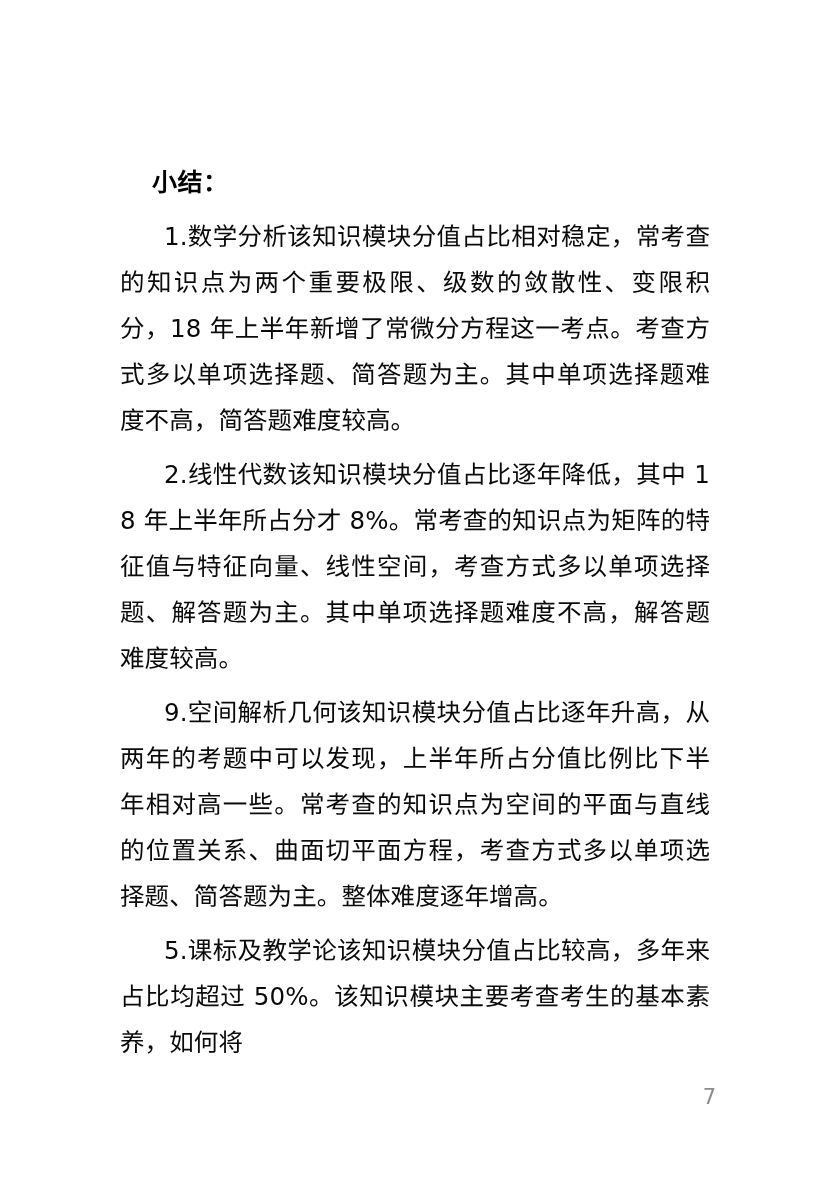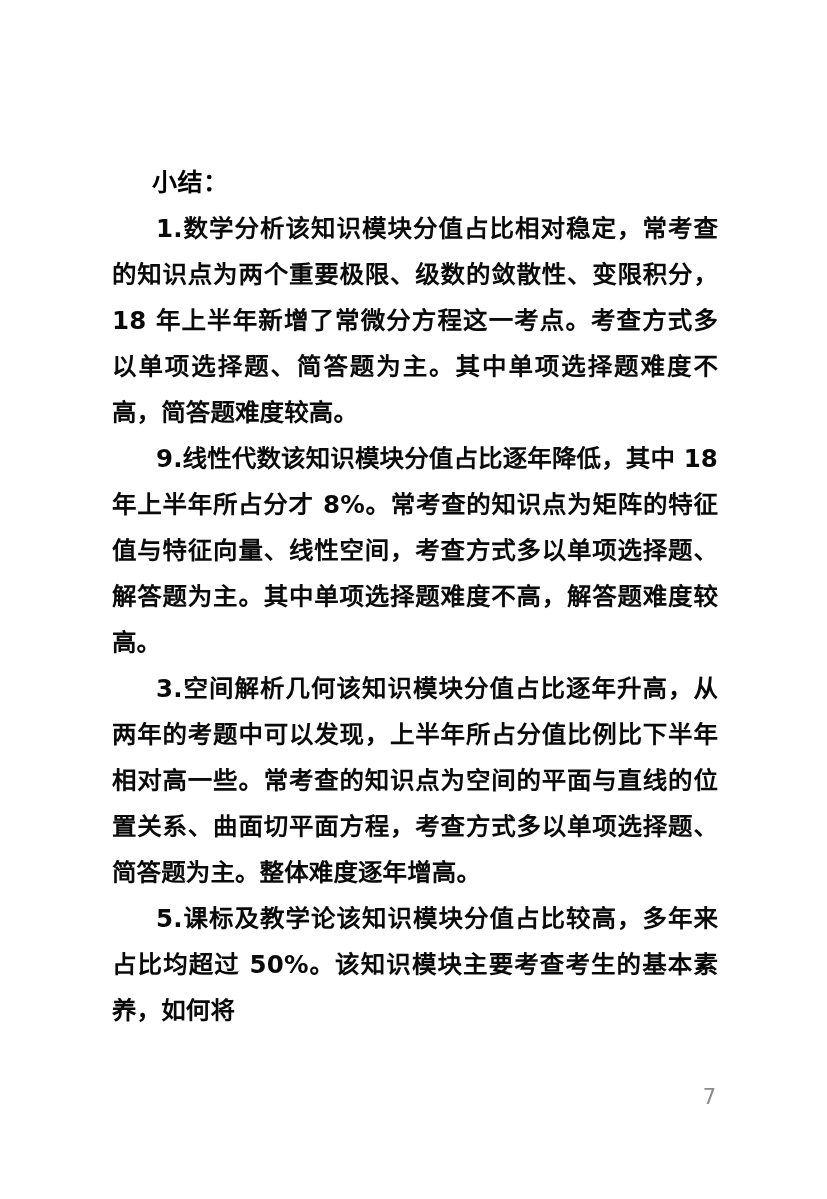--- a/index.html
+++ b/index.html
@@ -42,25 +42,24 @@
     white-space: pre;
   }
 
   .doc-para {
     font-size: 24.5px;
     line-height: 46px;
     color: #0a0a0a;
     text-indent: 44px;
     text-align: justify;
     text-justify: inter-character;
-    margin: 0;
+    margin: 8px;
     letter-spacing: 0.1px;
     word-break: break-all;
     hanging-punctuation: allow-end;
-    font-weight: bold;
   }
 
   .page-number {
     position: absolute;
     left: 0;
     right: 111px;
     top: 1082px;
     text-align: right;
     font-size: 21px;
     line-height: 30px;
@@ -72,23 +71,23 @@
 <body>
 
 <div class="page">
 
   <div class="content">
 
     <h1 class="doc-heading">小结：</h1>
 
     <p class="doc-para">1.数学分析该知识模块分值占比相对稳定，常考查的知识点为两个重要极限、级数的敛散性、变限积分，18 年上半年新增了常微分方程这一考点。考查方式多以单项选择题、简答题为主。其中单项选择题难度不高，简答题难度较高。</p>
 
-    <p class="doc-para">9.线性代数该知识模块分值占比逐年降低，其中 18 年上半年所占分才 8%。常考查的知识点为矩阵的特征值与特征向量、线性空间，考查方式多以单项选择题、解答题为主。其中单项选择题难度不高，解答题难度较高。</p>
+    <p class="doc-para">2.线性代数该知识模块分值占比逐年降低，其中 18 年上半年所占分才 8%。常考查的知识点为矩阵的特征值与特征向量、线性空间，考查方式多以单项选择题、解答题为主。其中单项选择题难度不高，解答题难度较高。</p>
 
-    <p class="doc-para">3.空间解析几何该知识模块分值占比逐年升高，从两年的考题中可以发现，上半年所占分值比例比下半年相对高一些。常考查的知识点为空间的平面与直线的位置关系、曲面切平面方程，考查方式多以单项选择题、简答题为主。整体难度逐年增高。</p>
+    <p class="doc-para">9.空间解析几何该知识模块分值占比逐年升高，从两年的考题中可以发现，上半年所占分值比例比下半年相对高一些。常考查的知识点为空间的平面与直线的位置关系、曲面切平面方程，考查方式多以单项选择题、简答题为主。整体难度逐年增高。</p>
 
 
     <p class="doc-para">5.课标及教学论该知识模块分值占比较高，多年来占比均超过 50%。该知识模块主要考查考生的基本素养，如何将</p>
 
   </div>
 
   <div class="page-number">7</div>
 
 </div>
 

